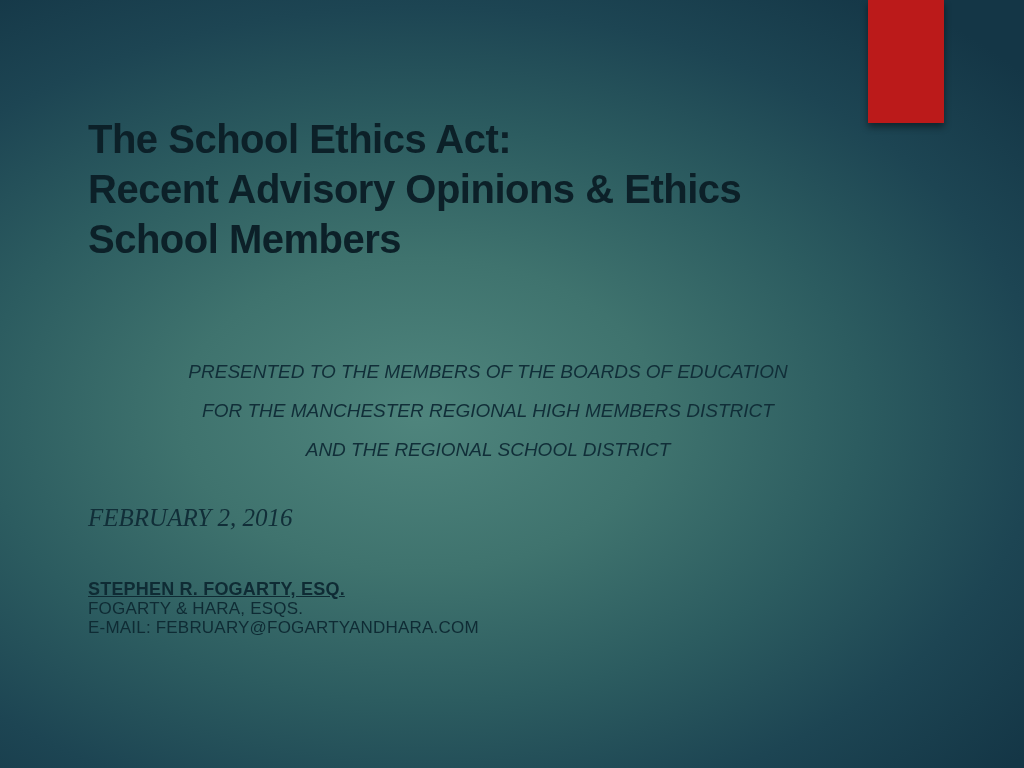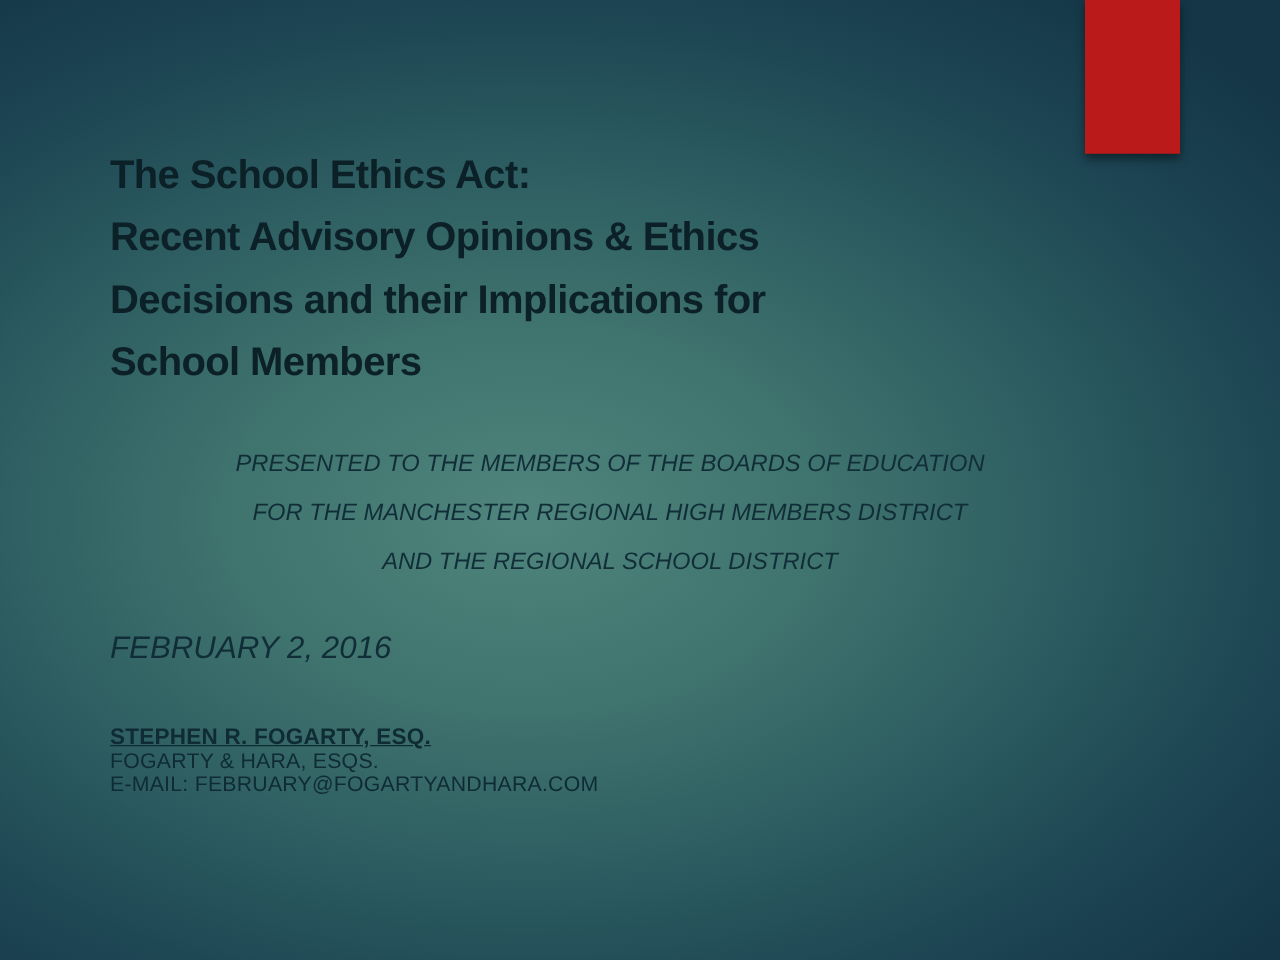--- a/index.html
+++ b/index.html
@@ -28,21 +28,21 @@
     width: 76px;
     height: 123px;
     background: var(--accent-red, #bb1a1a);
     box-shadow: 0 4px 7px rgba(0, 0, 0, 0.45);
   }
   .title {
     position: absolute;
     left: 88px;
     top: 114px;
     width: 800px;
-    font-size: 32px;
+    font-size: 40px;
     font-weight: bold;
     line-height: 50px;
     letter-spacing: -0.5px;
     color: var(--text-title, #0c2028);
   }
   .subtitle {
     position: absolute;
     left: 88px;
     top: 352px;
     width: 800px;
@@ -52,20 +52,21 @@
     line-height: 39px;
     color: var(--text-body, #112e38);
   }
   .date {
     position: absolute;
     left: 88px;
     top: 504px;
     font-style: italic;
     font-size: 25px;
     color: var(--text-body, #112e38);
+    font-family: Liberation Serif, serif;
   }
   .contact {
     position: absolute;
     left: 88px;
     top: 580px;
     width: 620px;
     font-size: 17px;
     line-height: 19px;
     letter-spacing: 0.2px;
     color: var(--text-contact, #0f2b34);
@@ -79,21 +80,20 @@
 </head>
 <body>
 
 <div class="slide">
 
   <div class="red-bar"></div>
 
   <div class="title">
     <div>The School Ethics Act:</div>
     <div>Recent Advisory Opinions &amp; Ethics</div>
-    <div>Decisions and their Implications for</div>
     <div>School Members</div>
   </div>
 
   <div class="subtitle">
     <div>PRESENTED TO THE MEMBERS OF THE BOARDS OF EDUCATION</div>
     <div>FOR THE MANCHESTER REGIONAL HIGH MEMBERS DISTRICT</div>
     <div>AND THE REGIONAL SCHOOL DISTRICT</div>
   </div>
 
   <div class="date">FEBRUARY 2, 2016</div>

